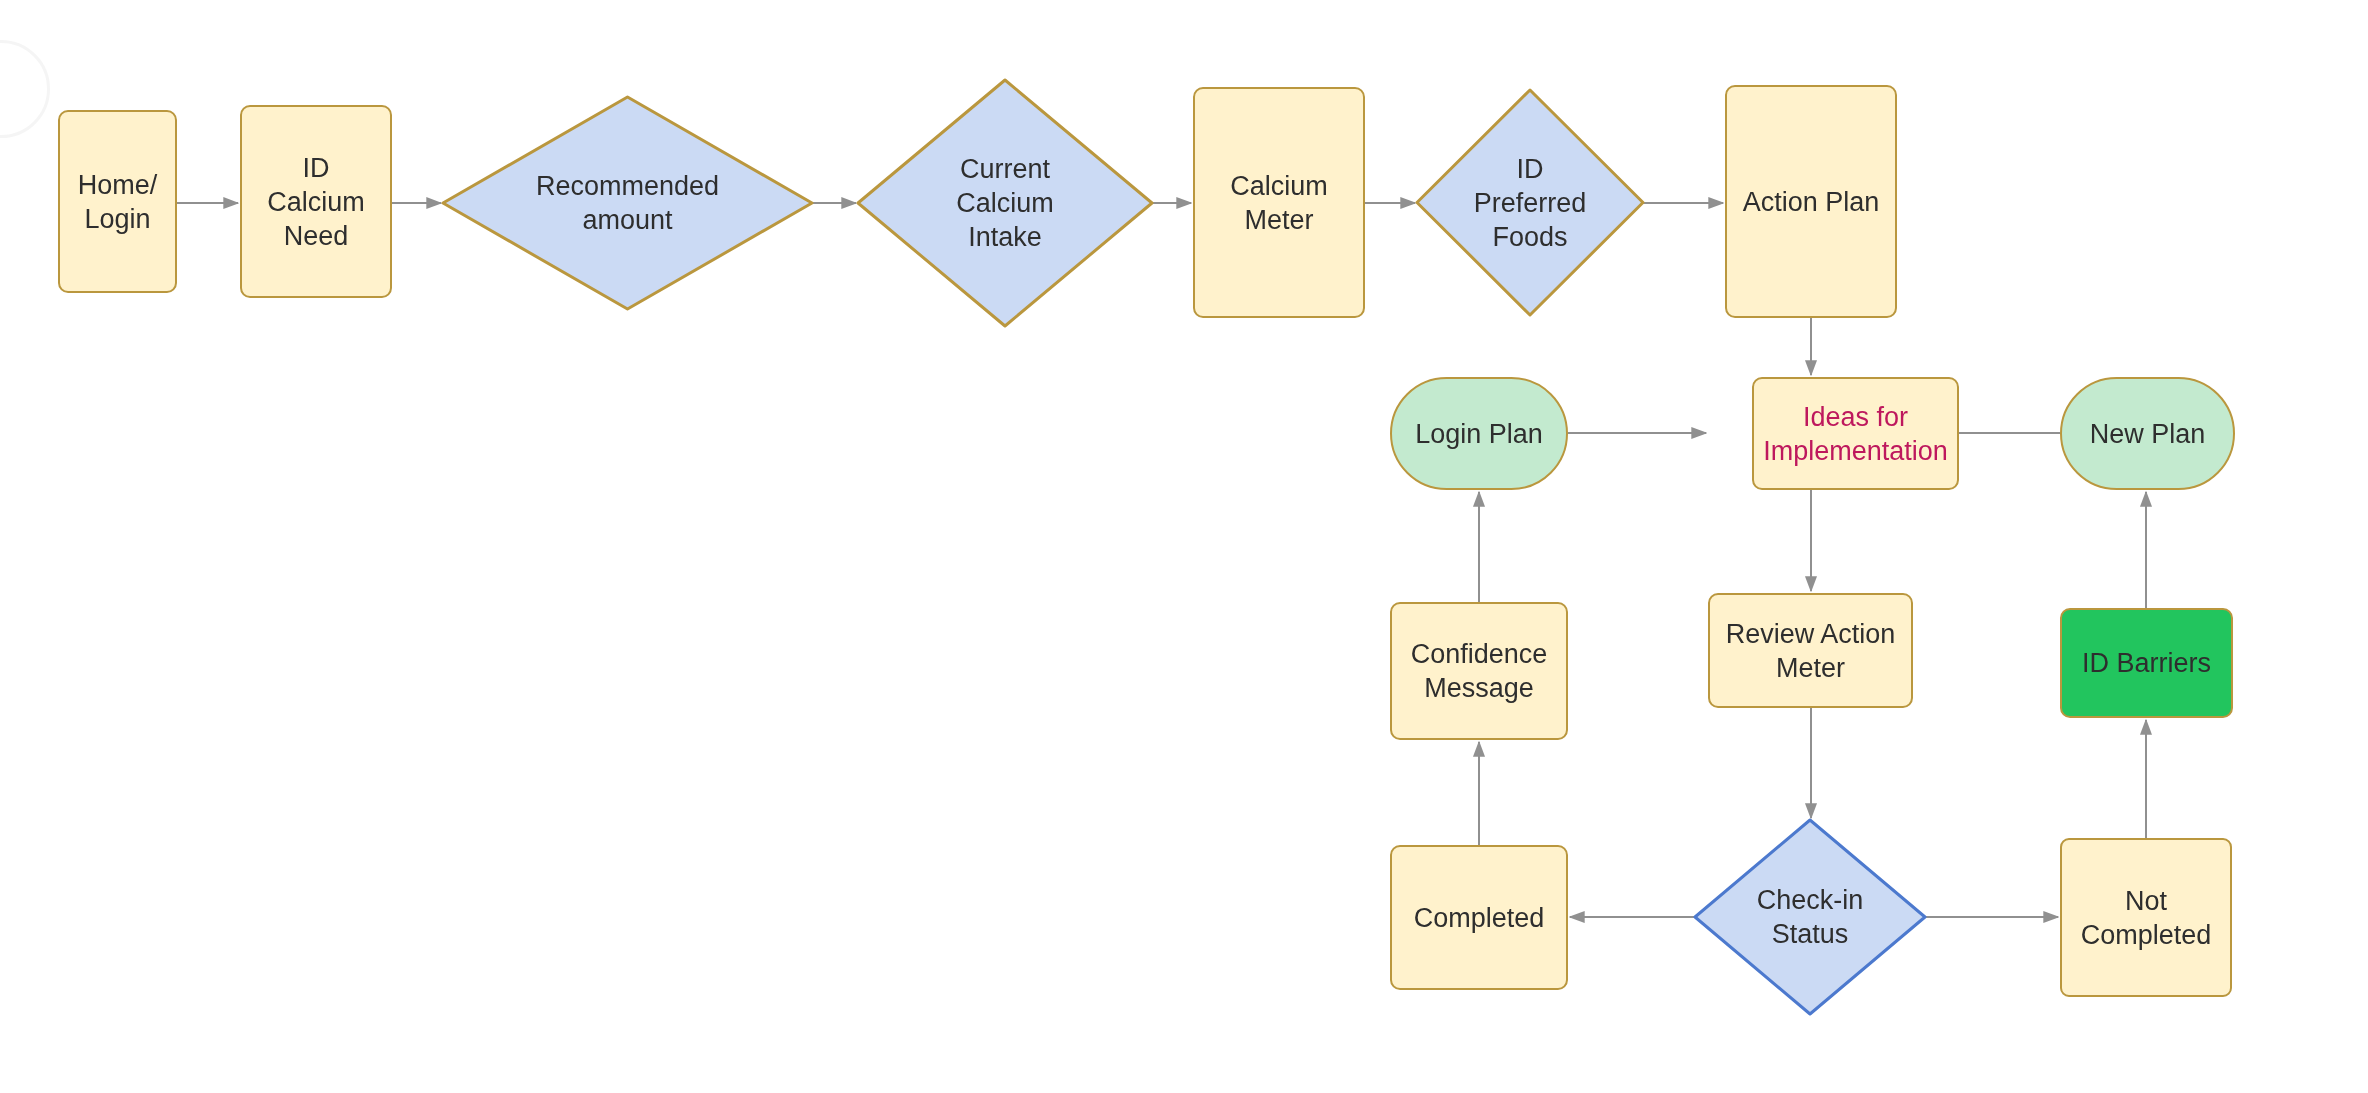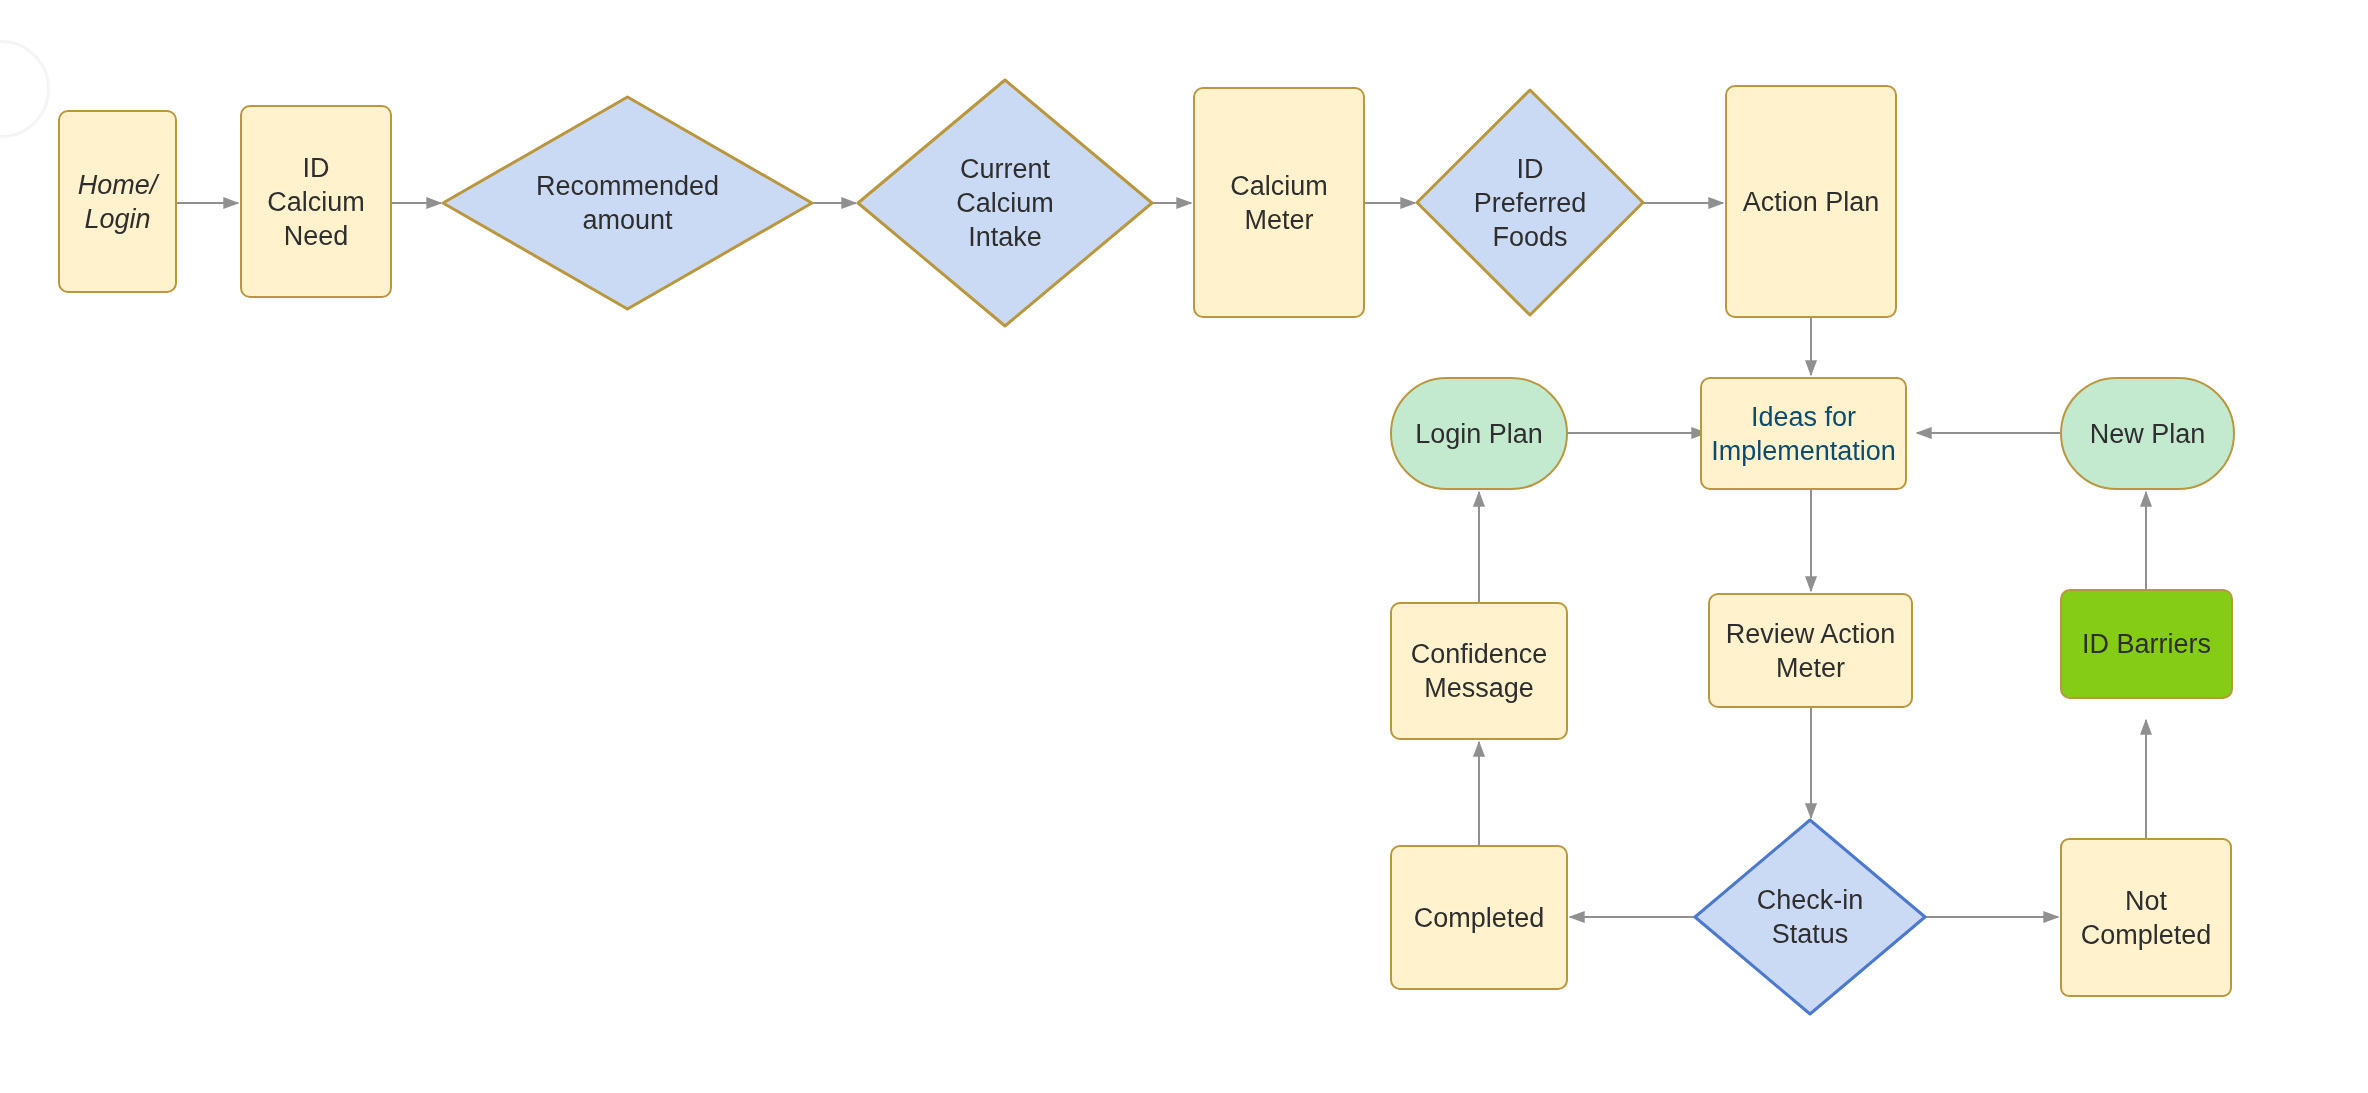--- a/index.html
+++ b/index.html
@@ -38,21 +38,21 @@
       <line x1="1695" y1="917" x2="1570" y2="917" stroke="#909090" stroke-width="2" marker-end="url(#arrow)"></line>
       <line x1="1925" y1="917" x2="2058" y2="917" stroke="#909090" stroke-width="2" marker-end="url(#arrow)"></line>
       <line x1="1479" y1="845" x2="1479" y2="742" stroke="#909090" stroke-width="2" marker-end="url(#arrow)"></line>
       <line x1="1479" y1="602" x2="1479" y2="492" stroke="#909090" stroke-width="2" marker-end="url(#arrow)"></line>
       <line x1="1568" y1="433" x2="1706" y2="433" stroke="#909090" stroke-width="2" marker-end="url(#arrow)"></line>
       <line x1="2146" y1="838" x2="2146" y2="720" stroke="#909090" stroke-width="2" marker-end="url(#arrow)"></line>
       <line x1="2146" y1="608" x2="2146" y2="492" stroke="#909090" stroke-width="2" marker-end="url(#arrow)"></line>
       <line x1="2060" y1="433" x2="1917" y2="433" stroke="#909090" stroke-width="2" marker-end="url(#arrow)"></line>
     </svg>
   <div id="node-layer">
-      <div class="node process" style="left: 58px; top: 110px; width: 119px; height: 183px; color: rgb(46, 46, 46); background: rgb(255, 242, 204); border-color: rgb(186, 151, 62); font-style: italic;"><span>Home/
+      <div class="node process" style="left: 58px; top: 110px; width: 119px; height: 183px; color: rgb(46, 46, 46); background: rgb(255, 242, 204); border-color: rgb(186, 151, 62);"><span>Home/
 Login</span></div>
       <div class="node process" style="left: 240px; top: 105px; width: 152px; height: 193px; color: rgb(46, 46, 46); background: rgb(255, 242, 204); border-color: rgb(186, 151, 62);"><span>ID
 Calcium
 Need</span></div>
       <svg class="diamond-svg" width="377" height="220" style="left: 439px; top: 93px;">
         <polygon points="188.5,4 373,110 188.5,216 4,110" fill="#CBDAF4" stroke="#BA973E" stroke-width="3" stroke-linejoin="round"></polygon>
       </svg>
       <div class="diamond-label" style="left: 443px; top: 97px; width: 369px; height: 212px; color: rgb(46, 46, 46);">Recommended
 amount</div>
       <svg class="diamond-svg" width="302" height="254" style="left: 854px; top: 76px;">
@@ -64,28 +64,28 @@
       <div class="node process" style="left: 1193px; top: 87px; width: 172px; height: 231px; color: rgb(46, 46, 46); background: rgb(255, 242, 204); border-color: rgb(186, 151, 62);"><span>Calcium
 Meter</span></div>
       <svg class="diamond-svg" width="234" height="233" style="left: 1413px; top: 86px;">
         <polygon points="117,4 230,116.5 117,229 4,116.5" fill="#CBDAF4" stroke="#BA973E" stroke-width="3" stroke-linejoin="round"></polygon>
       </svg>
       <div class="diamond-label" style="left: 1417px; top: 90px; width: 226px; height: 225px; color: rgb(46, 46, 46);">ID
 Preferred
 Foods</div>
       <div class="node process" style="left: 1725px; top: 85px; width: 172px; height: 233px; color: rgb(46, 46, 46); background: rgb(255, 242, 204); border-color: rgb(186, 151, 62);"><span>Action Plan</span></div>
       <div class="node terminal" style="left: 1390px; top: 377px; width: 178px; height: 113px; color: rgb(46, 46, 46); background: rgb(195, 234, 207); border-color: rgb(186, 151, 62);"><span>Login Plan</span></div>
-      <div class="node process" style="left: 1700px; top: 377px; width: 207px; height: 113px; color: #0c4a6e; background: rgb(255, 242, 204); border-color: rgb(186, 151, 62);"><span>Ideas for
+      <div class="node process" style="left: 1752px; top: 377px; width: 207px; height: 113px; color: #be185d; background: rgb(255, 242, 204); border-color: rgb(186, 151, 62);"><span>Ideas for
 Implementation</span></div>
       <div class="node terminal" style="left: 2060px; top: 377px; width: 175px; height: 113px; color: rgb(46, 46, 46); background: rgb(195, 234, 207); border-color: rgb(186, 151, 62);"><span>New Plan</span></div>
       <div class="node process" style="left: 1390px; top: 602px; width: 178px; height: 138px; color: rgb(46, 46, 46); background: rgb(255, 242, 204); border-color: rgb(186, 151, 62);"><span>Confidence
 Message</span></div>
       <div class="node process" style="left: 1708px; top: 593px; width: 205px; height: 115px; color: rgb(46, 46, 46); background: rgb(255, 242, 204); border-color: rgb(186, 151, 62);"><span>Review Action
 Meter</span></div>
-      <div class="node process" style="left: 2060px; top: 589px; width: 173px; height: 110px; color: rgb(46, 46, 46); background: #84cc16; border-color: rgb(186, 151, 62);"><span>ID Barriers</span></div>
+      <div class="node process" style="left: 2060px; top: 608px; width: 173px; height: 110px; color: rgb(46, 46, 46); background: #22c55e; border-color: rgb(186, 151, 62);"><span>ID Barriers</span></div>
       <div class="node process" style="left: 1390px; top: 845px; width: 178px; height: 145px; color: rgb(46, 46, 46); background: rgb(255, 242, 204); border-color: rgb(186, 151, 62);"><span>Completed</span></div>
       <svg class="diamond-svg" width="238" height="202" style="left: 1691px; top: 816px;">
         <polygon points="119,4 234,101 119,198 4,101" fill="#CBDAF4" stroke="#4C79CE" stroke-width="3" stroke-linejoin="round"></polygon>
       </svg>
       <div class="diamond-label" style="left: 1695px; top: 820px; width: 230px; height: 194px; color: rgb(46, 46, 46);">Check-in
 Status</div>
       <div class="node process" style="left: 2060px; top: 838px; width: 172px; height: 159px; color: rgb(46, 46, 46); background: rgb(255, 242, 204); border-color: rgb(186, 151, 62); border-radius: 9px;"><span>Not
 Completed</span></div>
     </div>
 </div>

